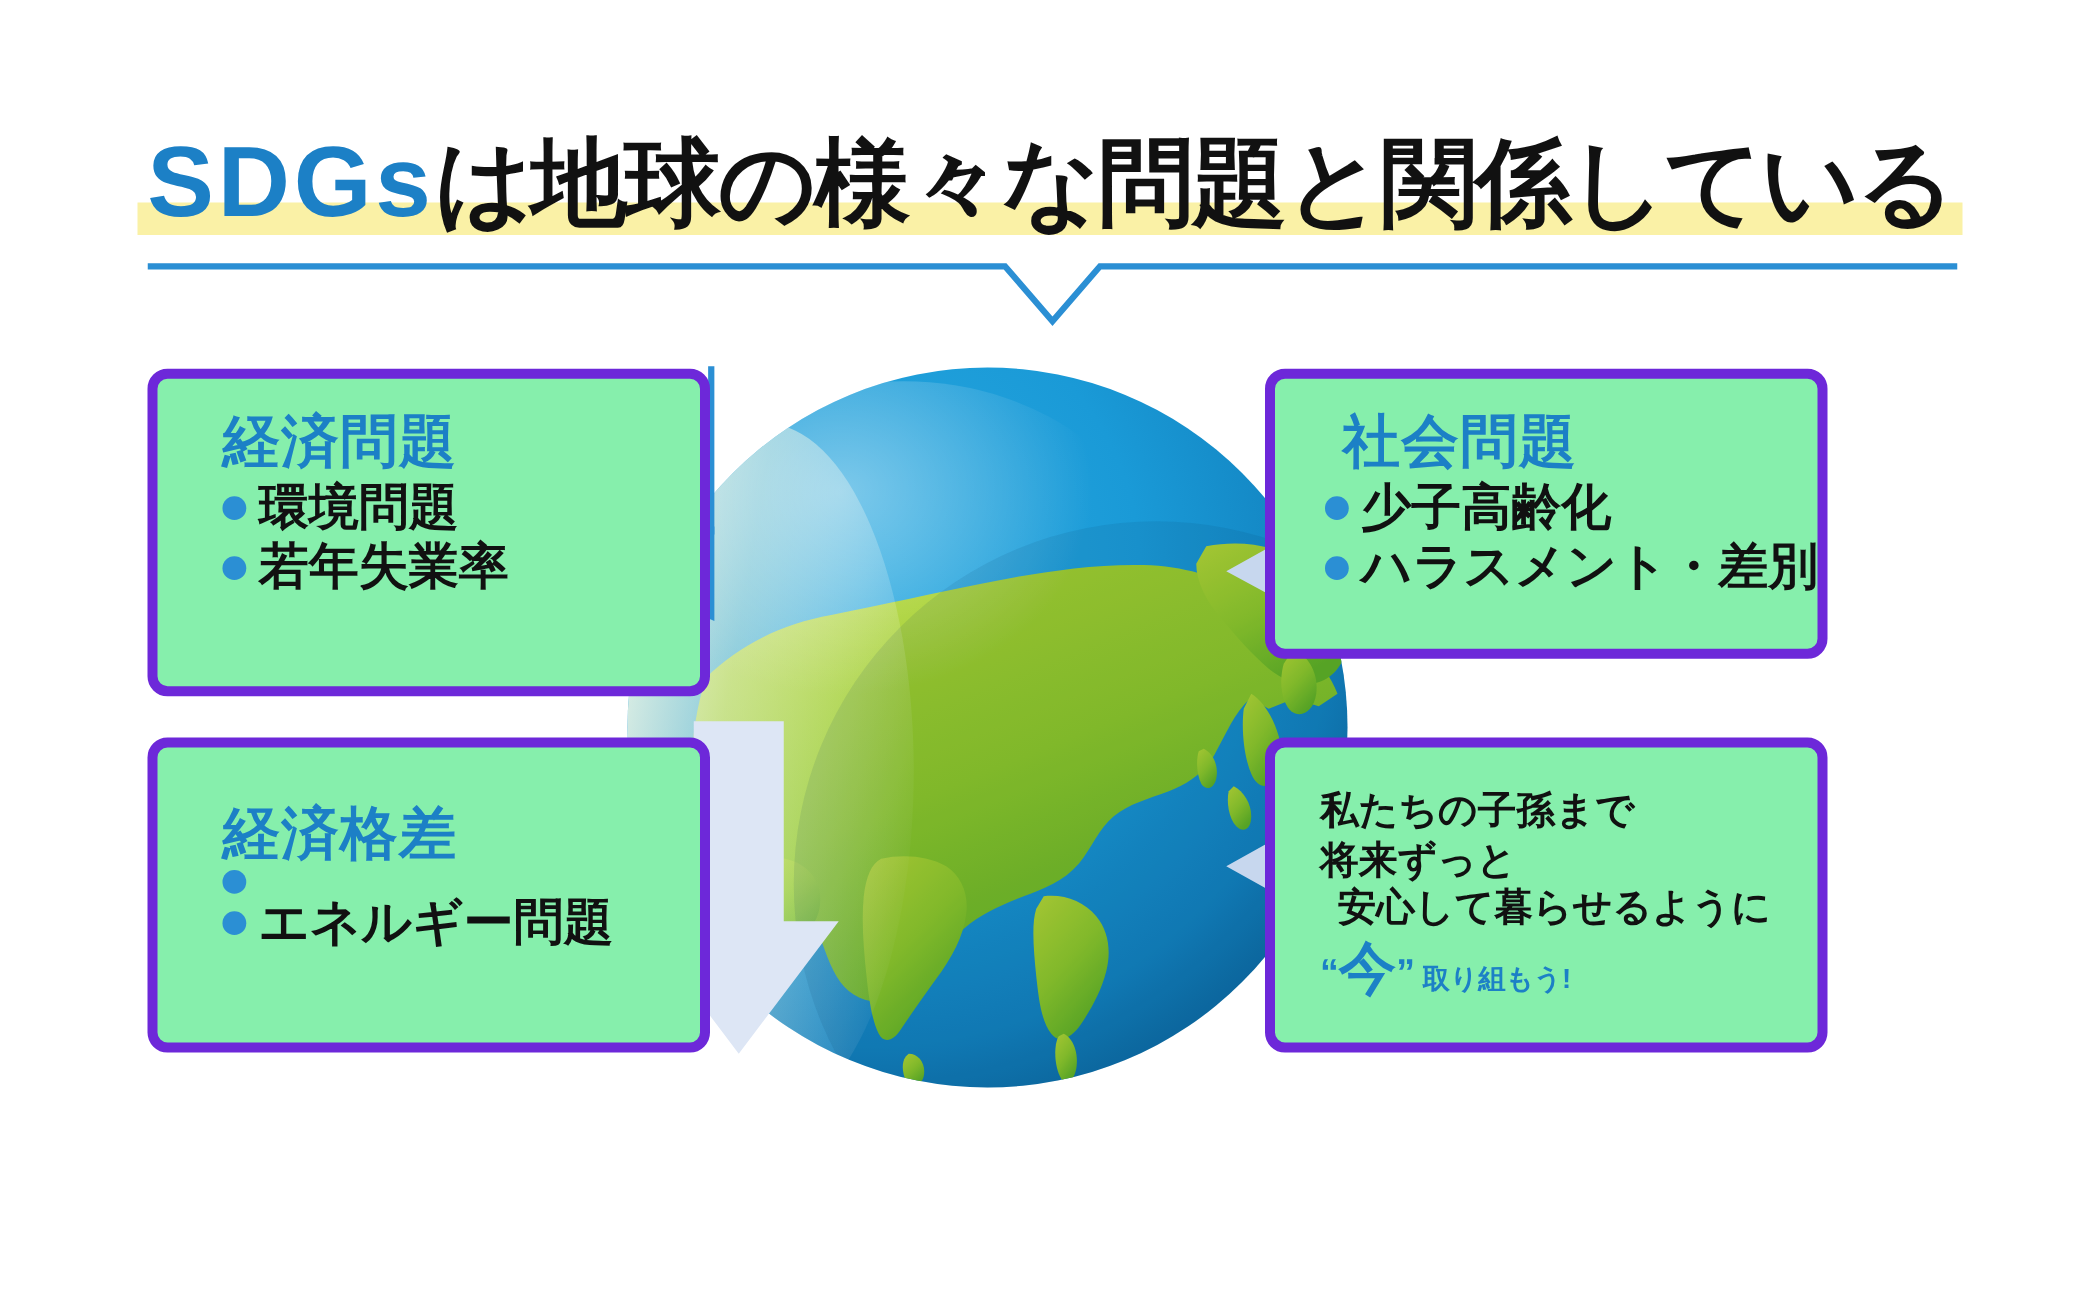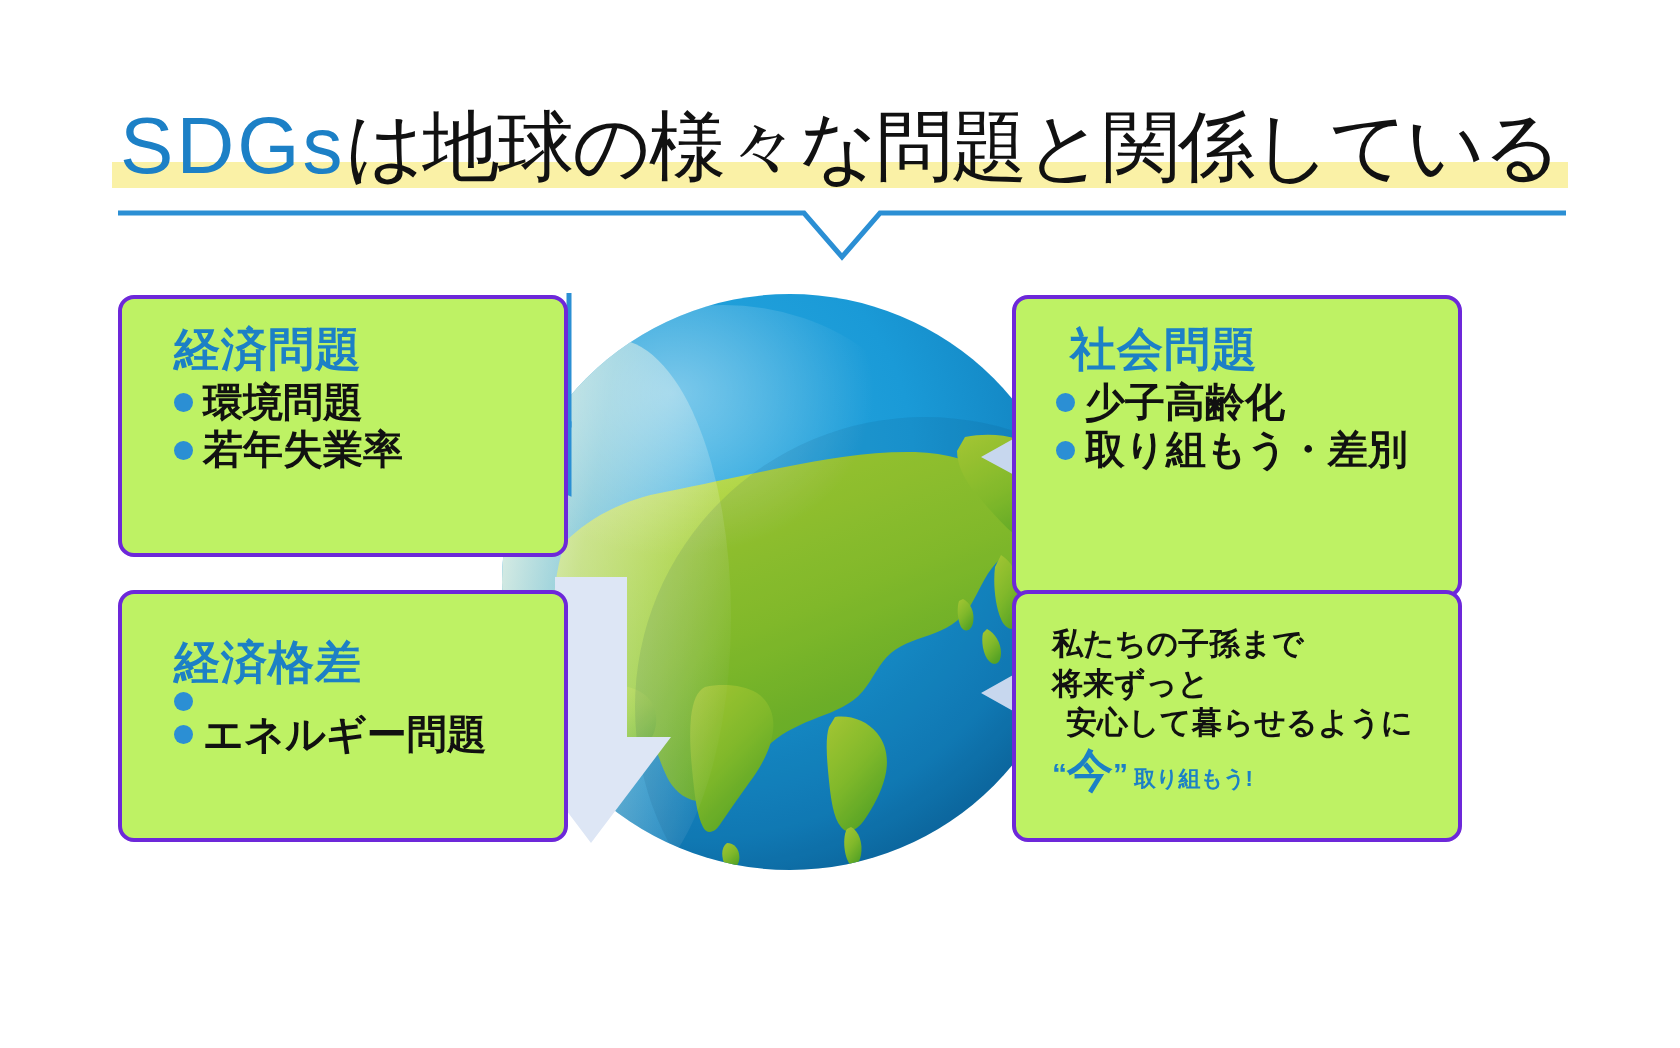--- a/index.html
+++ b/index.html
@@ -13,21 +13,21 @@
   #stage{position:absolute;left:0;top:0;width:1680px;height:1048px;}
 
   
   .title-wrap{
     position:absolute;left:0;top:86px;width:1680px;height:100px;
     display:flex;align-items:flex-end;justify-content:center;
   }
   .title{
     position:relative;
     font-size:77px;
-    font-weight:normal;
+    font-weight:bold;
     line-height:1.0;
     white-space:nowrap;
     letter-spacing:-1px;
     color:#111111;
     z-index:2;
   }
   .title .hl{
     position:absolute;
     left:-8px;right:-8px;
     bottom:-2px;height:26px;
@@ -47,27 +47,27 @@
   }
 
   
   .globe-wrap{
     position:absolute;left:495px;top:287px;width:590px;height:590px;
   }
 
   
   .card{
     position:absolute;
-    background:#bef264;
-    border:4px solid #6d28d9;
+    background:#86efac;
+    border:8px solid #6d28d9;
     border-radius:16px;
     box-sizing:border-box;
   }
   #card-economy{left:118px;top:295px;width:450px;height:262px;}
-  #card-society{left:1012px;top:295px;width:450px;height:303px;}
+  #card-society{left:1012px;top:295px;width:450px;height:232px;}
   #card-environment{left:118px;top:590px;width:450px;height:252px;}
   #card-action{left:1012px;top:590px;width:450px;height:252px;}
 
   .card-inner{
     position:absolute;inset:0;
     padding:26px 30px 0 52px;
     box-sizing:border-box;
   }
   #card-society .card-inner{padding-left:40px;}
   #card-environment .card-inner{padding-top:44px;}
@@ -342,21 +342,21 @@
   <div class="card" id="card-society">
     <div class="card-inner">
       <div class="card-head">社会問題</div>
       <ul class="bullets">
         <li>
           <span class="dot"></span>
           <span>少子高齢化</span>
         </li>
         <li>
           <span class="dot"></span>
-          <span>取り組もう・差別</span>
+          <span>ハラスメント・差別</span>
         </li>
       </ul>
     </div>
   </div>
 
   <div class="card" id="card-environment">
     <div class="card-inner">
       <div class="card-head">経済格差</div>
       <ul class="bullets">
         <li>

